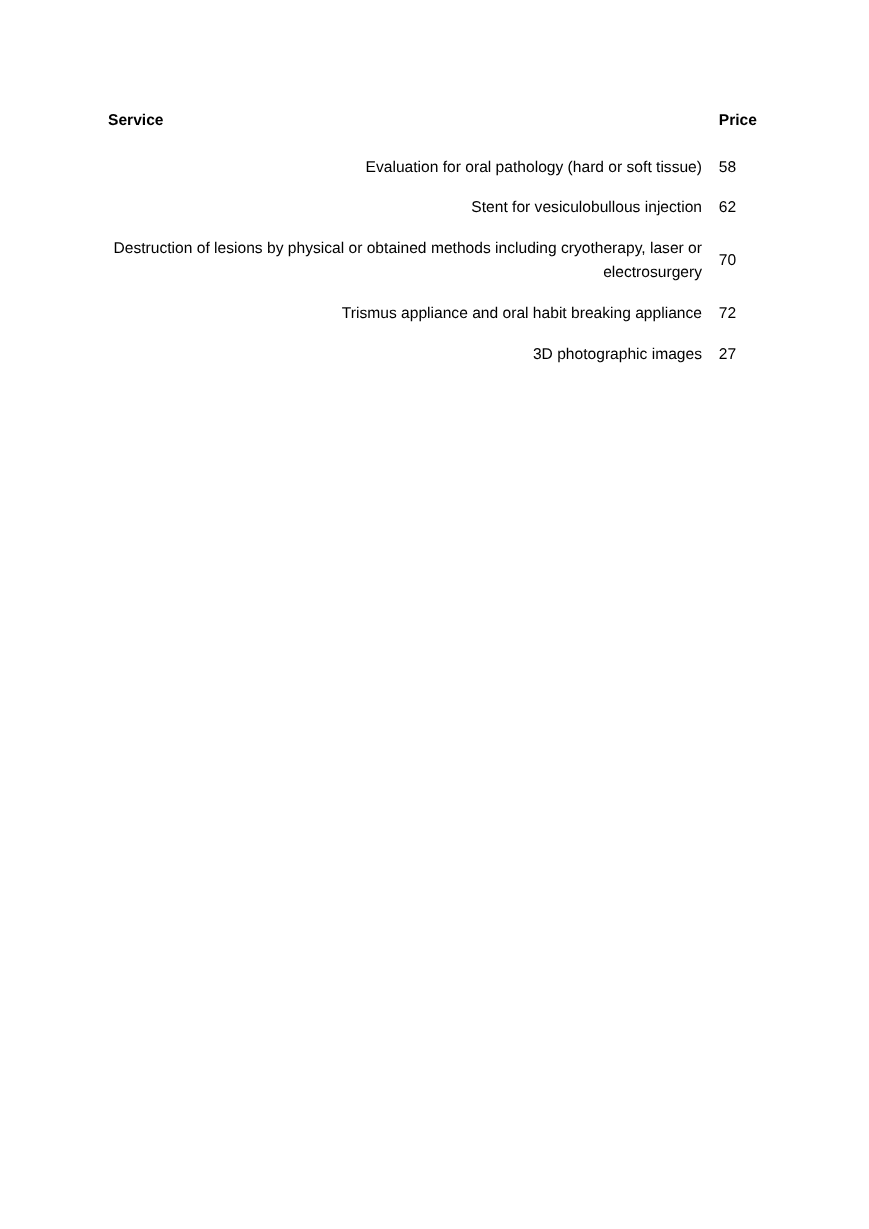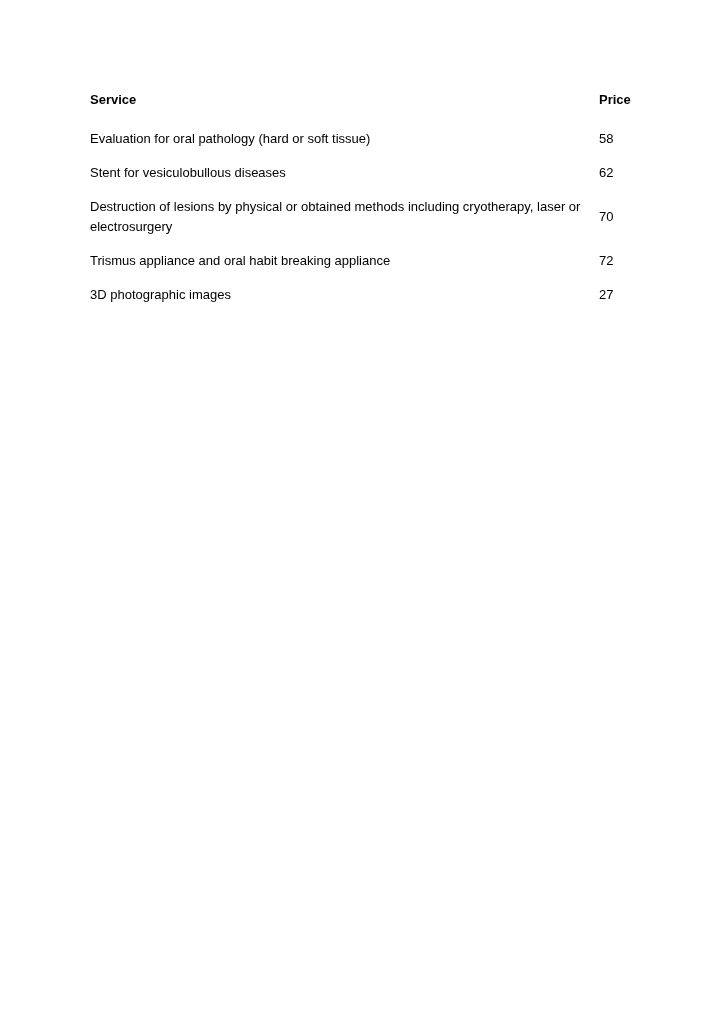--- a/index.html
+++ b/index.html
@@ -47,40 +47,41 @@
     .price-table th.col-price, .price-table td.col-price {
       width: 41px;
       padding-left: 0;
     }
     .price-table td {
       padding-top: 6px;
       padding-bottom: 8px;
     }
     .price-table td.col-service {
       padding-left: 6px;
+      text-align: right;
     }
   </style>
 </head>
 <body>
 
 <div class="page">
   <table class="price-table">
     <thead>
       <tr>
         <th class="col-service">Service</th>
         <th class="col-price">Price</th>
       </tr>
     </thead>
     <tbody>
       <tr>
         <td class="col-service">Evaluation for oral pathology (hard or soft tissue)</td>
         <td class="col-price">58</td>
       </tr>
       <tr>
-        <td class="col-service">Stent for vesiculobullous diseases</td>
+        <td class="col-service">Stent for vesiculobullous injection</td>
         <td class="col-price">62</td>
       </tr>
       <tr>
         <td class="col-service">Destruction of lesions by physical or obtained methods including cryotherapy, laser or electrosurgery</td>
         <td class="col-price">70</td>
       </tr>
       <tr>
         <td class="col-service">Trismus appliance and oral habit breaking appliance</td>
         <td class="col-price">72</td>
       </tr>

